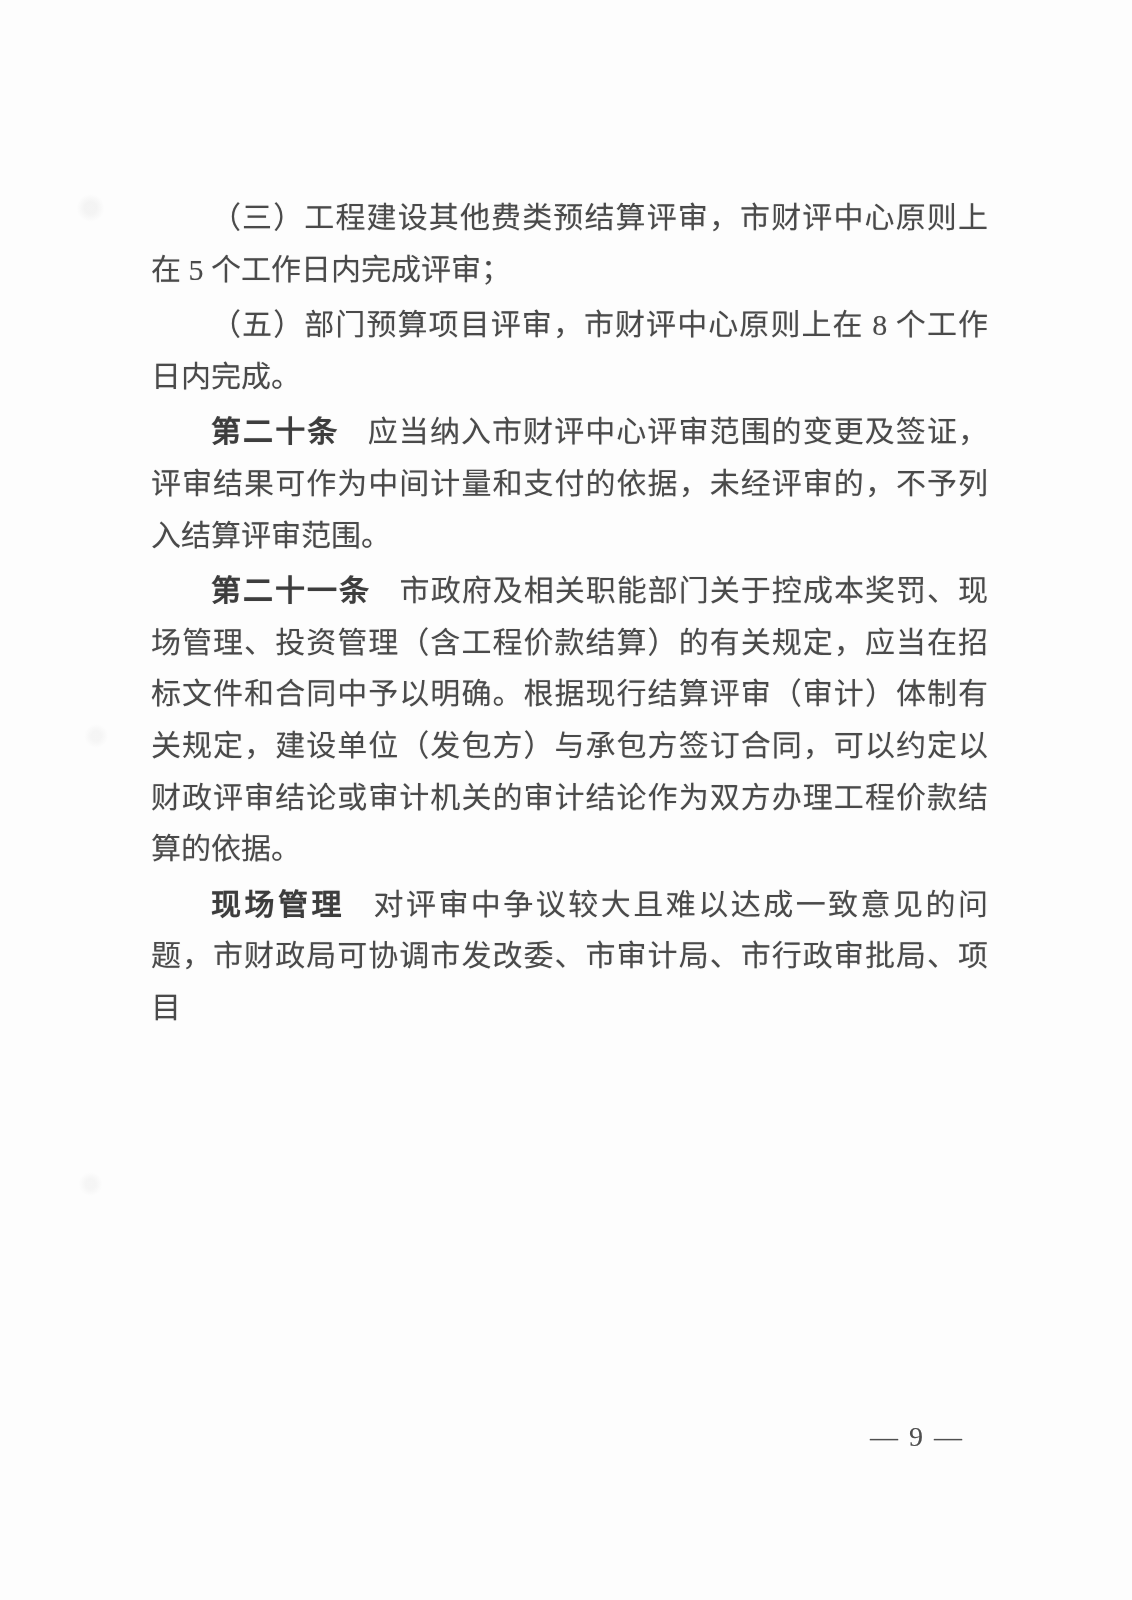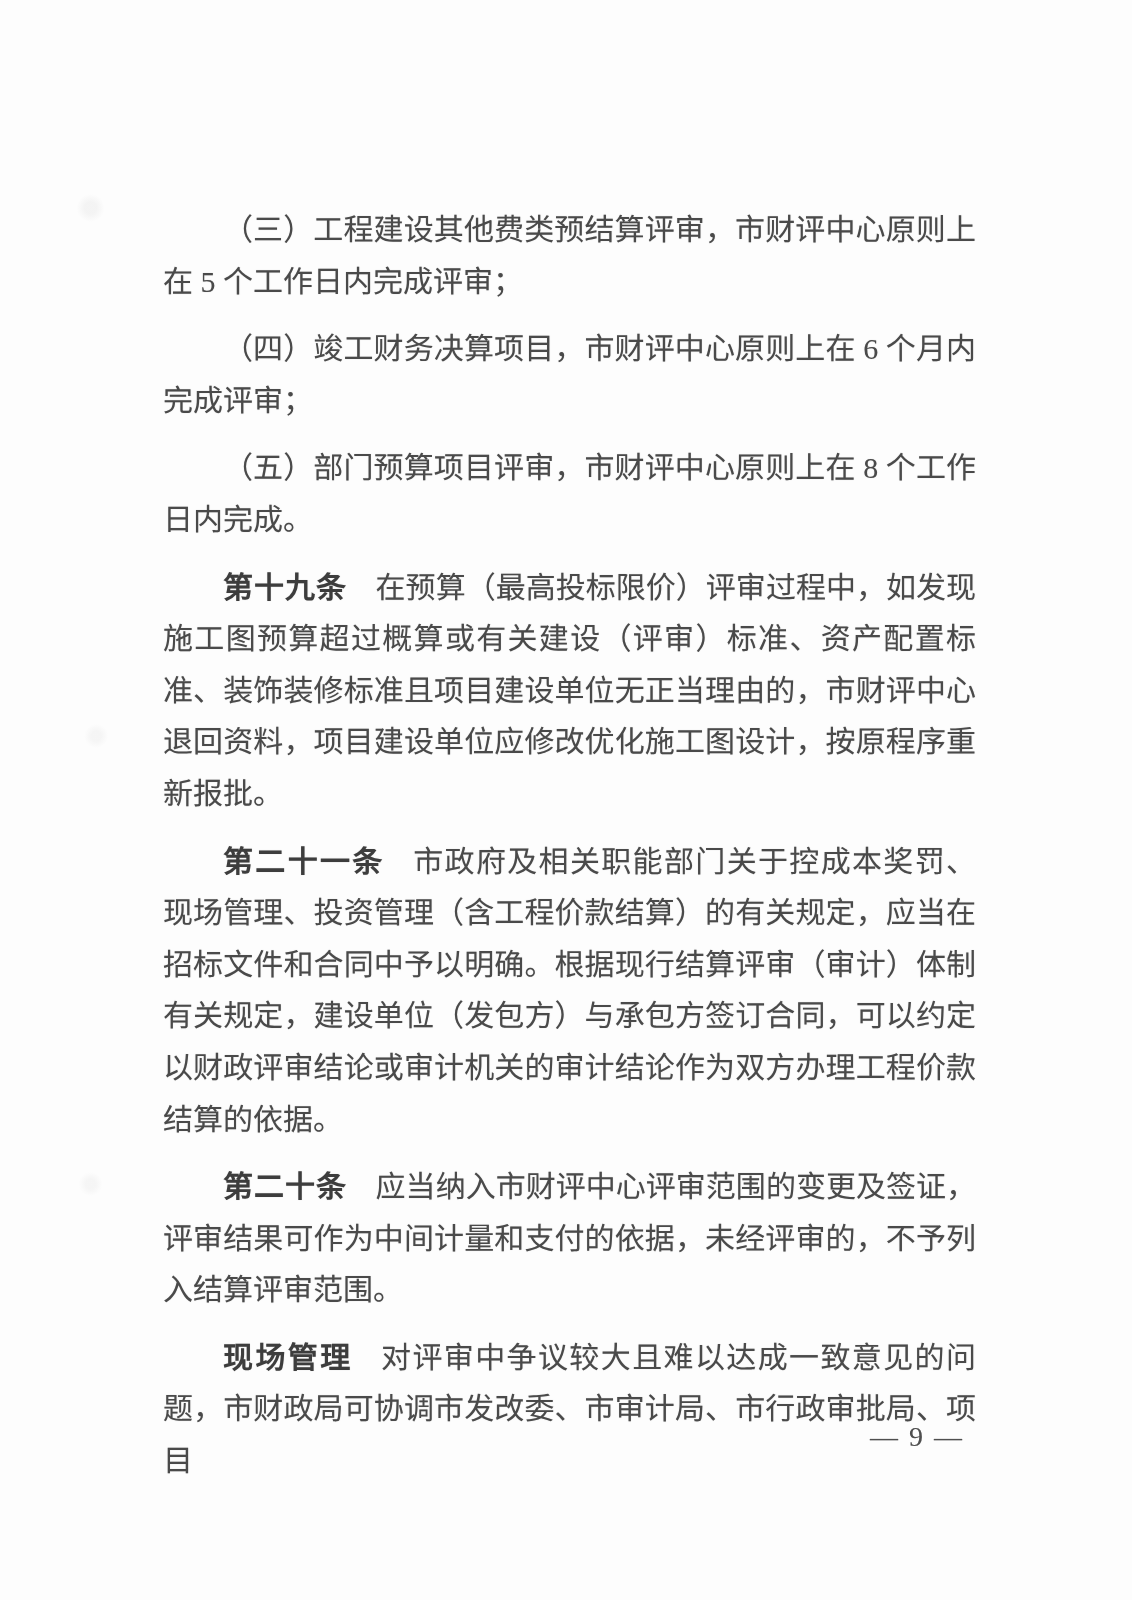--- a/index.html
+++ b/index.html
@@ -29,21 +29,21 @@
     left: 147px;
     top: 188px;
     width: 845px;
     font-size: 30px;
     line-height: 51.6px;
     color: #4a4a4a;
     text-align: justify;
     text-shadow: 0 0 1px rgba(110,110,110,0.35);
   }
   .para {
-    margin: 16px;
+    margin: 4px;
     padding: 0;
     text-indent: 2em;
   }
   .para b {
     font-weight: 700;
     color: #3d3d3d;
     margin-right: 0.95em;
     letter-spacing: 1px;
   }
   .page-number {
@@ -58,21 +58,19 @@
     text-shadow: 0 0 0.5px rgba(110,110,110,0.4);
   }
 </style>
 </head>
 <body>
 
 <div class="paper"></div>
 
 <div class="doc-body" id="doc-body">
     <p class="para"><span>（三）工程建设其他费类预结算评审，市财评中心原则上在 5 个工作日内完成评审；</span></p>
-    <p class="para"><span>（四）竣工财务决算项目，市财评中心原则上在 6 个月内完成评审；</span></p>
     <p class="para"><span>（五）部门预算项目评审，市财评中心原则上在 8 个工作日内完成。</span></p>
-    <p class="para"><b>第十九条</b><span>在预算（最高投标限价）评审过程中，如发现施工图预算超过概算或有关建设（评审）标准、资产配置标准、装饰装修标准且项目建设单位无正当理由的，市财评中心退回资料，项目建设单位应修改优化施工图设计，按原程序重新报批。</span></p>
+    <p class="para"><b>第二十条</b><span>应当纳入市财评中心评审范围的变更及签证，评审结果可作为中间计量和支付的依据，未经评审的，不予列入结算评审范围。</span></p>
     <p class="para"><b>第二十一条</b><span>市政府及相关职能部门关于控成本奖罚、现场管理、投资管理（含工程价款结算）的有关规定，应当在招标文件和合同中予以明确。根据现行结算评审（审计）体制有关规定，建设单位（发包方）与承包方签订合同，可以约定以财政评审结论或审计机关的审计结论作为双方办理工程价款结算的依据。</span></p>
-    <p class="para"><b>第二十条</b><span>应当纳入市财评中心评审范围的变更及签证，评审结果可作为中间计量和支付的依据，未经评审的，不予列入结算评审范围。</span></p>
     <p class="para"><b>现场管理</b><span>对评审中争议较大且难以达成一致意见的问题，市财政局可协调市发改委、市审计局、市行政审批局、项目</span></p>
   </div>
 
 <div class="page-number">— 9 —</div>
 
 </body></html>

